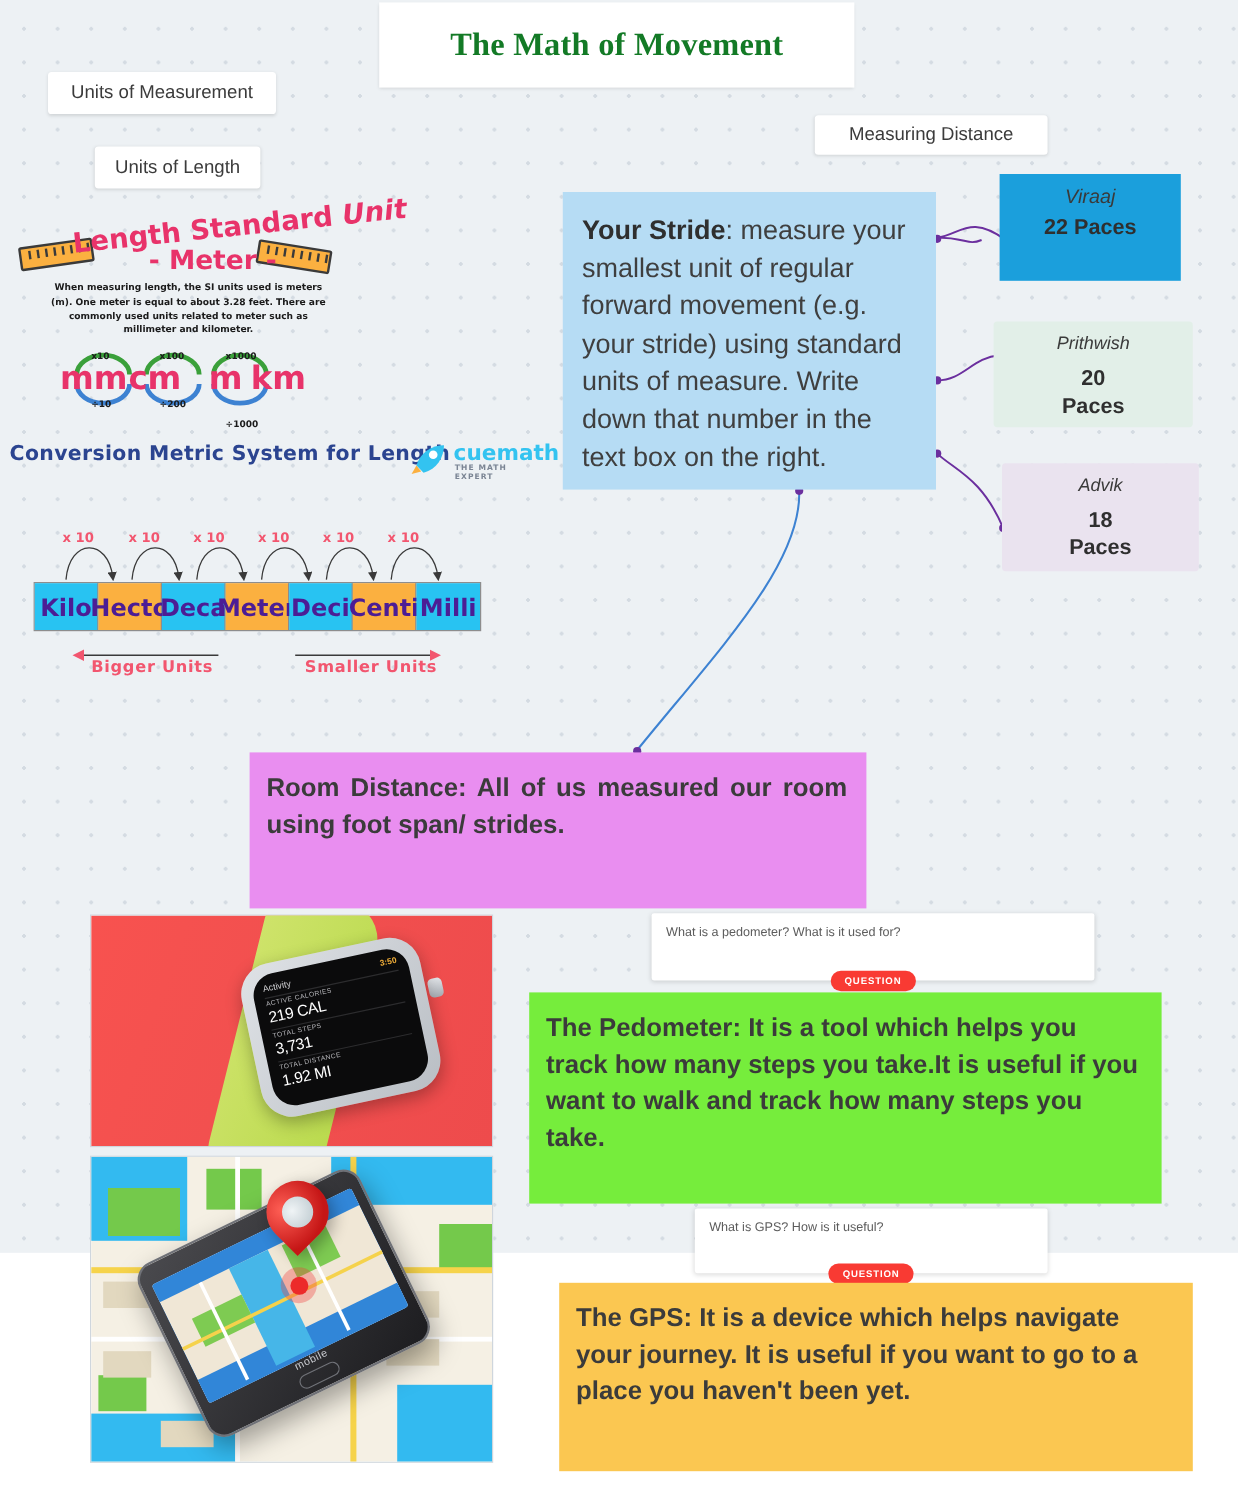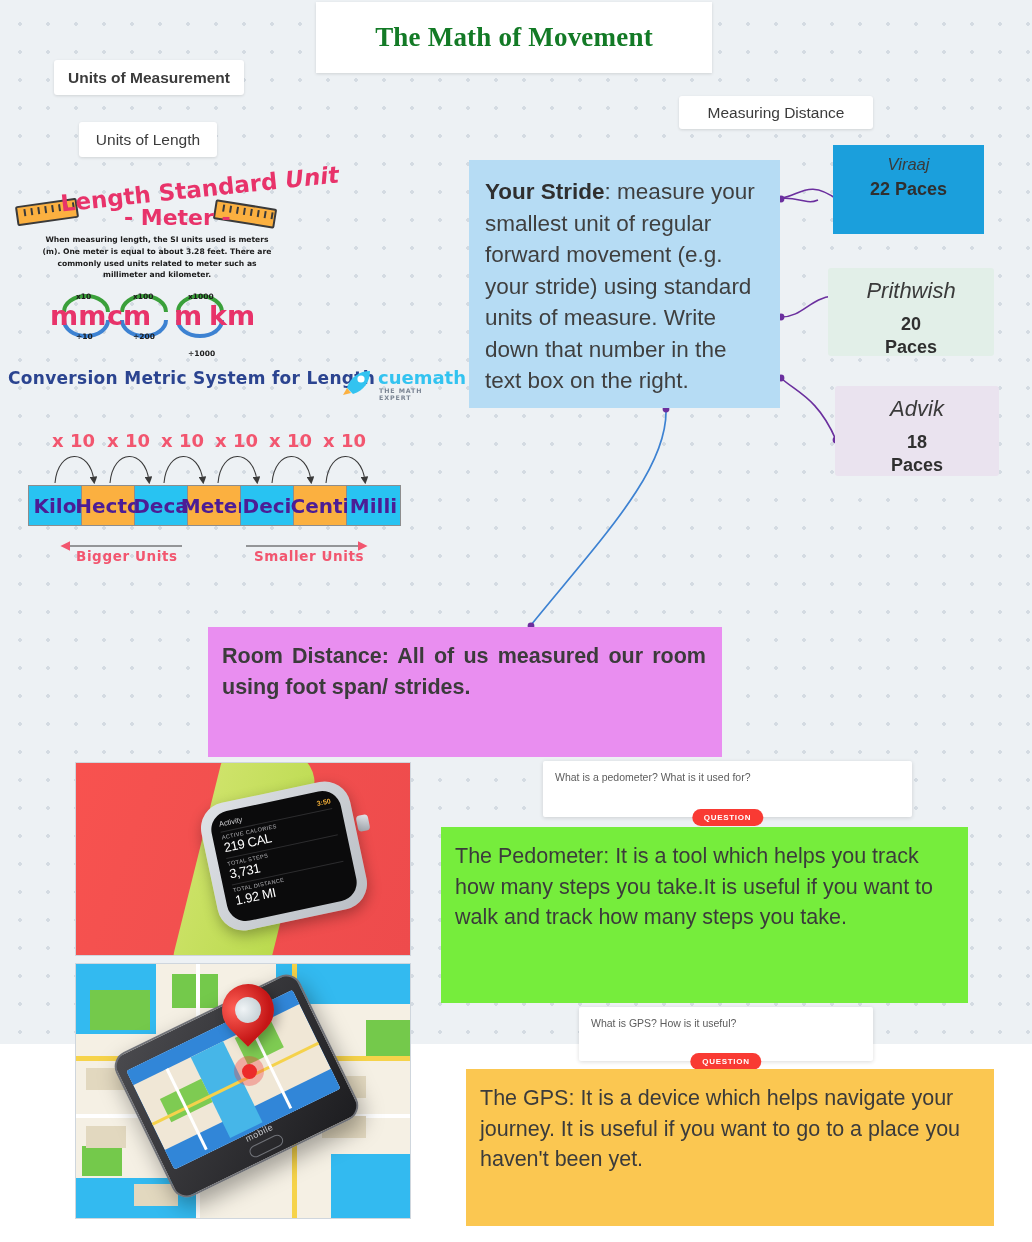--- a/index.html
+++ b/index.html
@@ -34,42 +34,42 @@
   }
 
   
   .chip {
     background: #ffffff;
     box-shadow: 0 1px 3px rgba(0,0,0,.12);
     border-radius: 3px;
     display: flex; align-items: center; justify-content: center;
     font-size: 15.5px; color: #3b3b3b;
   }
-  #chip-units-measure { left: 54px; top: 60px; width: 190px; height: 35px; font-weight: bold; }
+  #chip-units-measure { left: 40px; top: 60px; width: 190px; height: 35px; }
   #chip-units-length  { left: 79px; top: 122px; width: 138px; height: 35px; }
   #chip-measuring-dist{ left: 679px; top: 96px; width: 194px; height: 33px; }
 
   
   #stride-note {
     left: 469px; top: 160px; width: 311px; height: 248px;
     background: #b6dcf4;
     padding: 16px 18px 0 16px;
   }
   #stride-note .txt {
     font-size: 22.5px; line-height: 1.40; color: #3f3f3f;
   }
   #stride-note .txt b { color: #2f2f2f; }
 
   
   .pace-card {
     display: flex; flex-direction: column; align-items: center;
     padding-top: 10px;
   }
   .pace-card .nm {
-    font-style: italic; font-size: 22px; color: #3a3a3a; font-weight: 400;
+    font-style: italic; font-size: 15px; color: #3a3a3a; font-weight: 400;
   }
   .pace-card .val {
     font-weight: bold; font-size: 18px; color: #2f2f2f;
     margin-top: 4px; text-align: center; line-height: 1.28;
   }
   #pace-viraaj   { left: 833px; top: 145px; width: 151px; height: 89px; background: #1b9fdc; }
   #pace-viraaj .nm { font-size: 16.5px; }
   #pace-prithwish{ left: 828px; top: 268px; width: 166px; height: 88px; background: #e2efe8; border-radius: 3px; }
   #pace-prithwish .val { margin-top: 9px; }
   #pace-advik    { left: 835px; top: 386px; width: 164px; height: 90px; background: #eae3ef; border-radius: 3px; }
@@ -138,22 +138,22 @@
   #prefix-row .cell {
     width: 53px; height: 39px; display: flex; align-items: center; justify-content: center;
     font-size: 20px; font-weight: bold; color: #4c1d95;
     font-family: "DejaVu Sans", sans-serif;
     border-right: 1px solid #8d8d8d;
   }
   #prefix-row .cell:last-child { border-right: none; }
   #prefix-row .cell.blue { background: #28c3f2; }
   #prefix-row .cell.orange { background: #fbb040; }
   .x10 {
-    position: absolute; top: 6px;
-    font-size: 18px; font-weight: bold; color: #f2566f;
+    position: absolute; top: 18px;
+    font-size: 11px; font-weight: bold; color: #f2566f;
     font-family: "DejaVu Sans", sans-serif;
   }
   .dir-lbl {
     position: absolute; top: 124px;
     font-size: 13.5px; font-weight: bold; color: #f2566f; letter-spacing: .6px;
     font-family: "DejaVu Sans", sans-serif;
   }
 
   
   #room-note {
@@ -258,21 +258,21 @@
     background: #f93a33; color:#fff; font-size: 8px; font-weight: bold;
     letter-spacing: .7px; padding: 4px 12px; border-radius: 10px;
     white-space: nowrap;
   }
   #qbox-pedometer { left: 543px; top: 761px; width: 369px; height: 56px; }
   #qbox-gps       { left: 579px; top: 1007px; width: 294px; height: 54px; }
 
   
   .answer-note { position: absolute; padding: 14px 15px 0 14px; }
   .answer-note .txt {
-    font-size: 21.5px; font-weight: normal; line-height: 1.43; color: #3b3b3b;
+    font-size: 21.5px; font-weight: bold; line-height: 1.43; color: #3b3b3b;
   }
   #ans-pedometer { left: 441px; top: 827px; width: 527px; height: 176px; background: #76ed3c; }
   #ans-gps       { left: 466px; top: 1069px; width: 528px; height: 157px; background: #fbc751; }
 
   
   #connectors { position:absolute; left:0; top:0; width:1032px; height:1242px; pointer-events:none; }
 </style>
 </head>
 <body>
 

